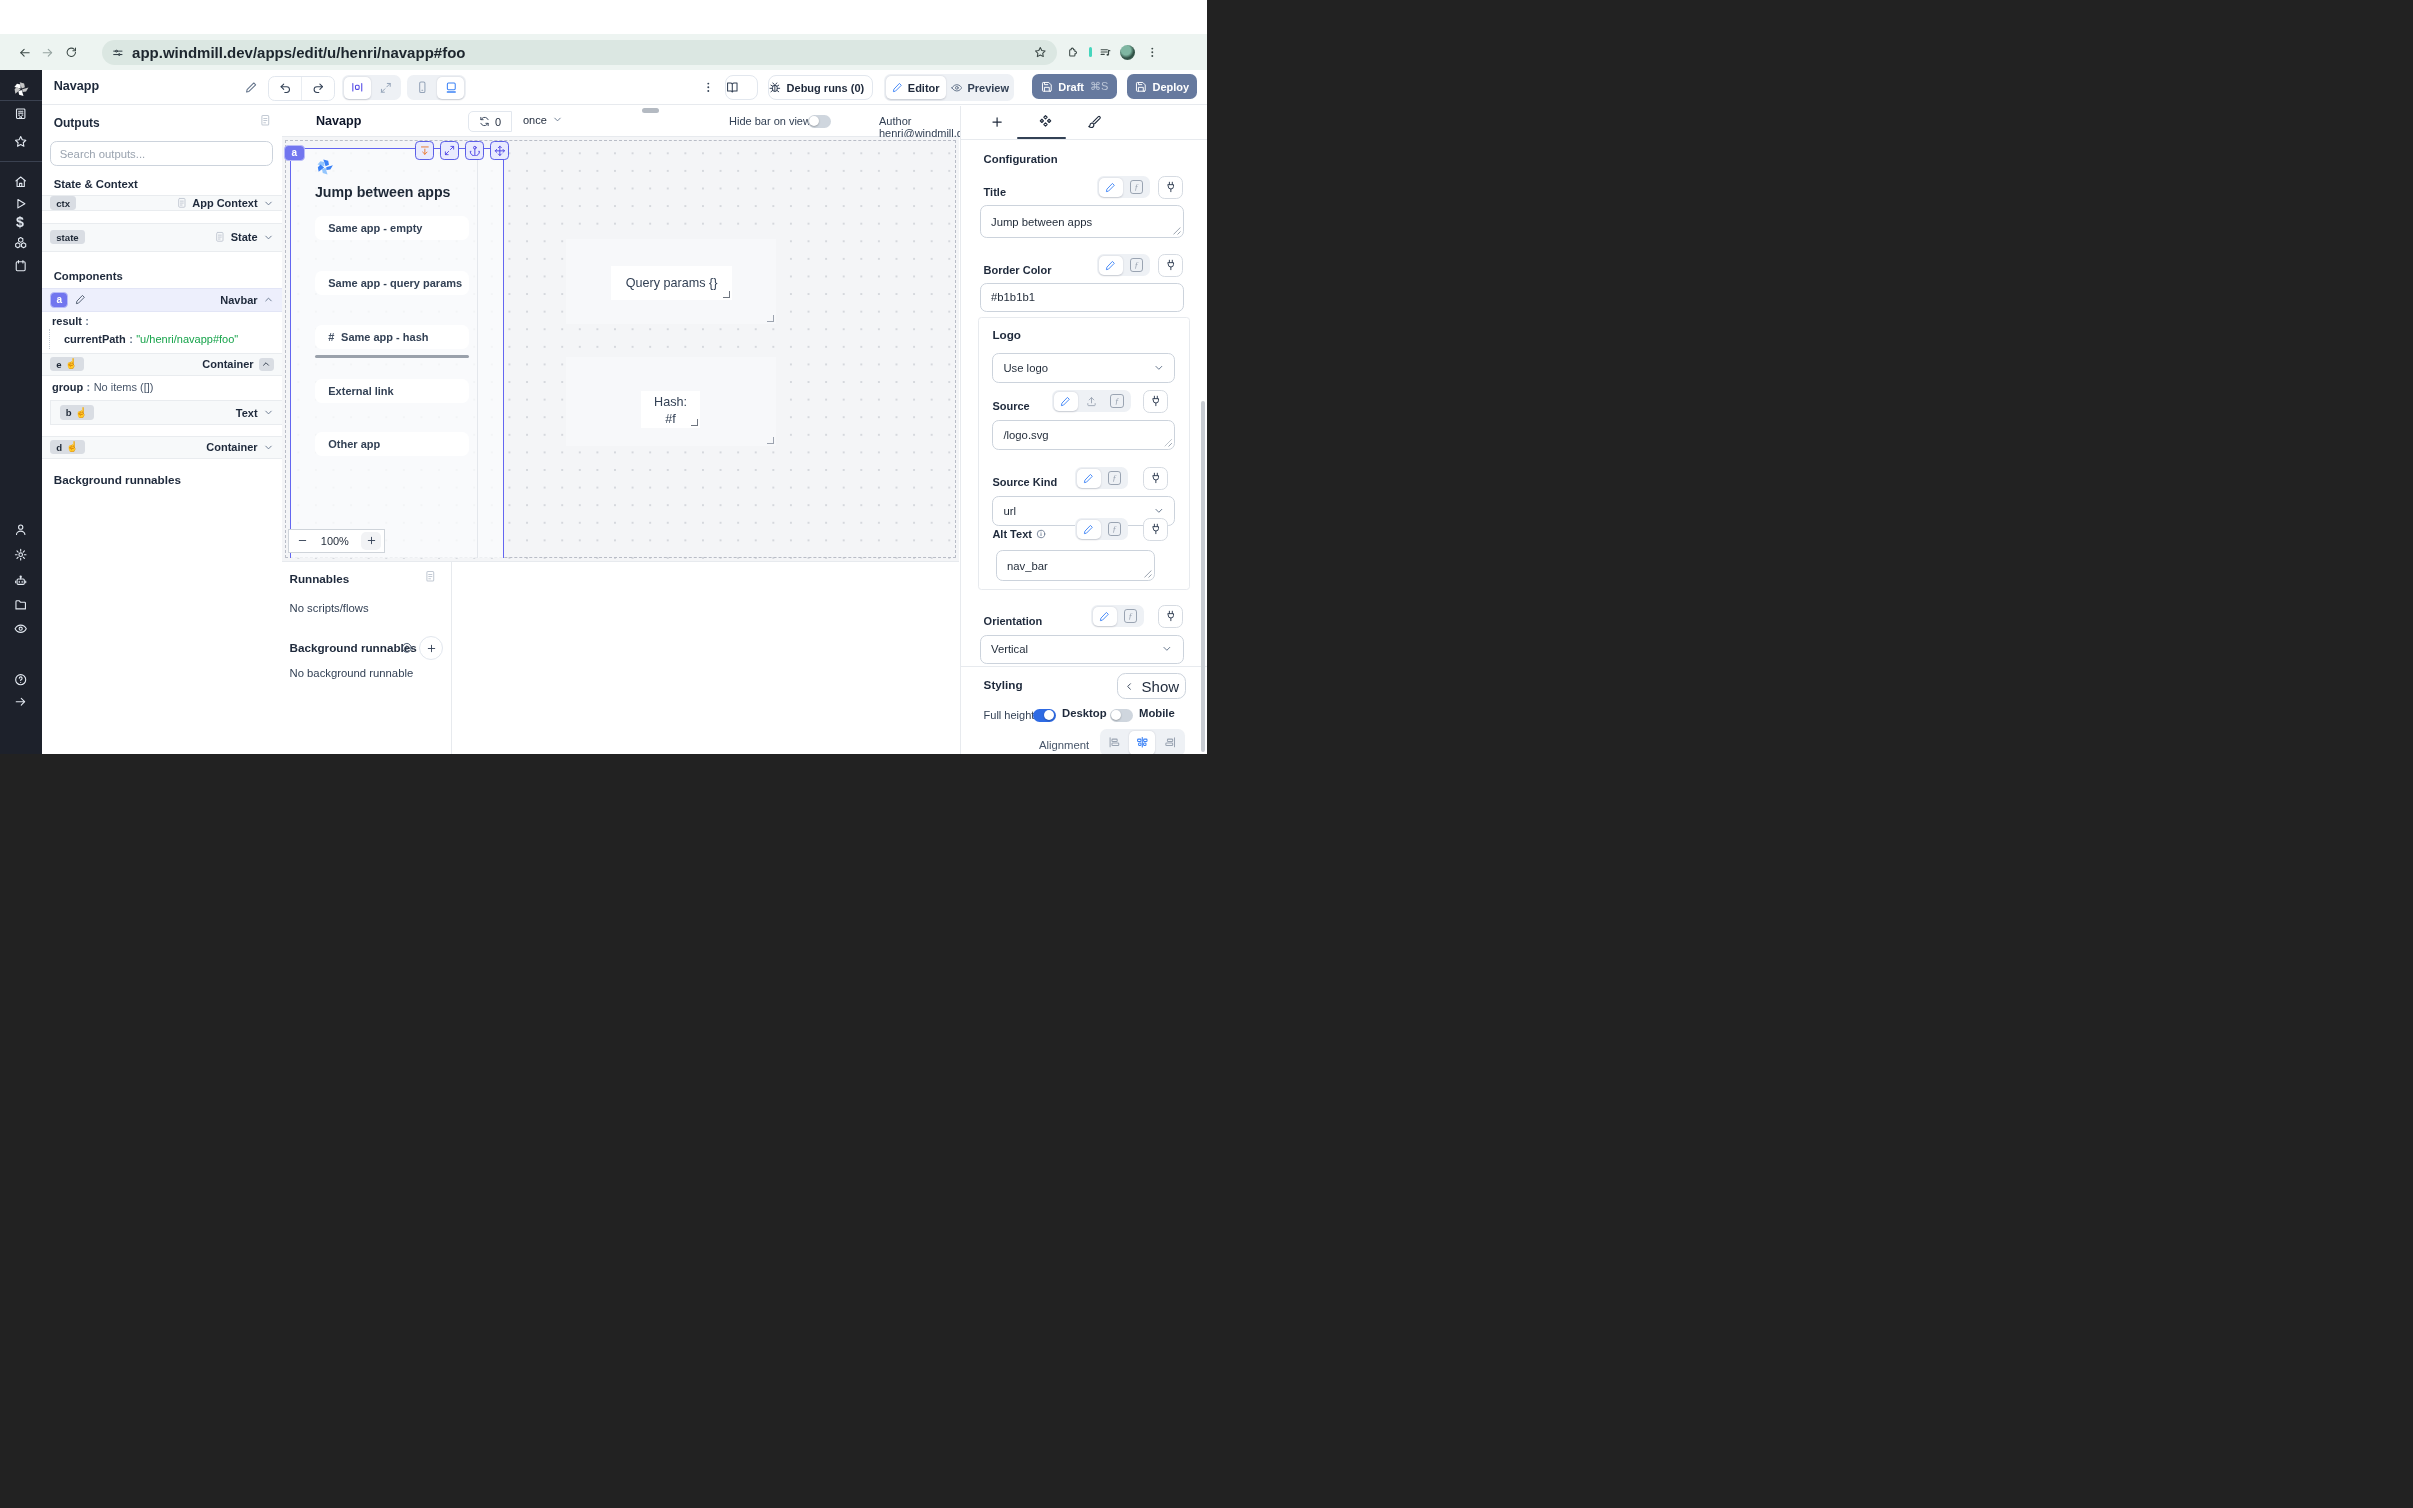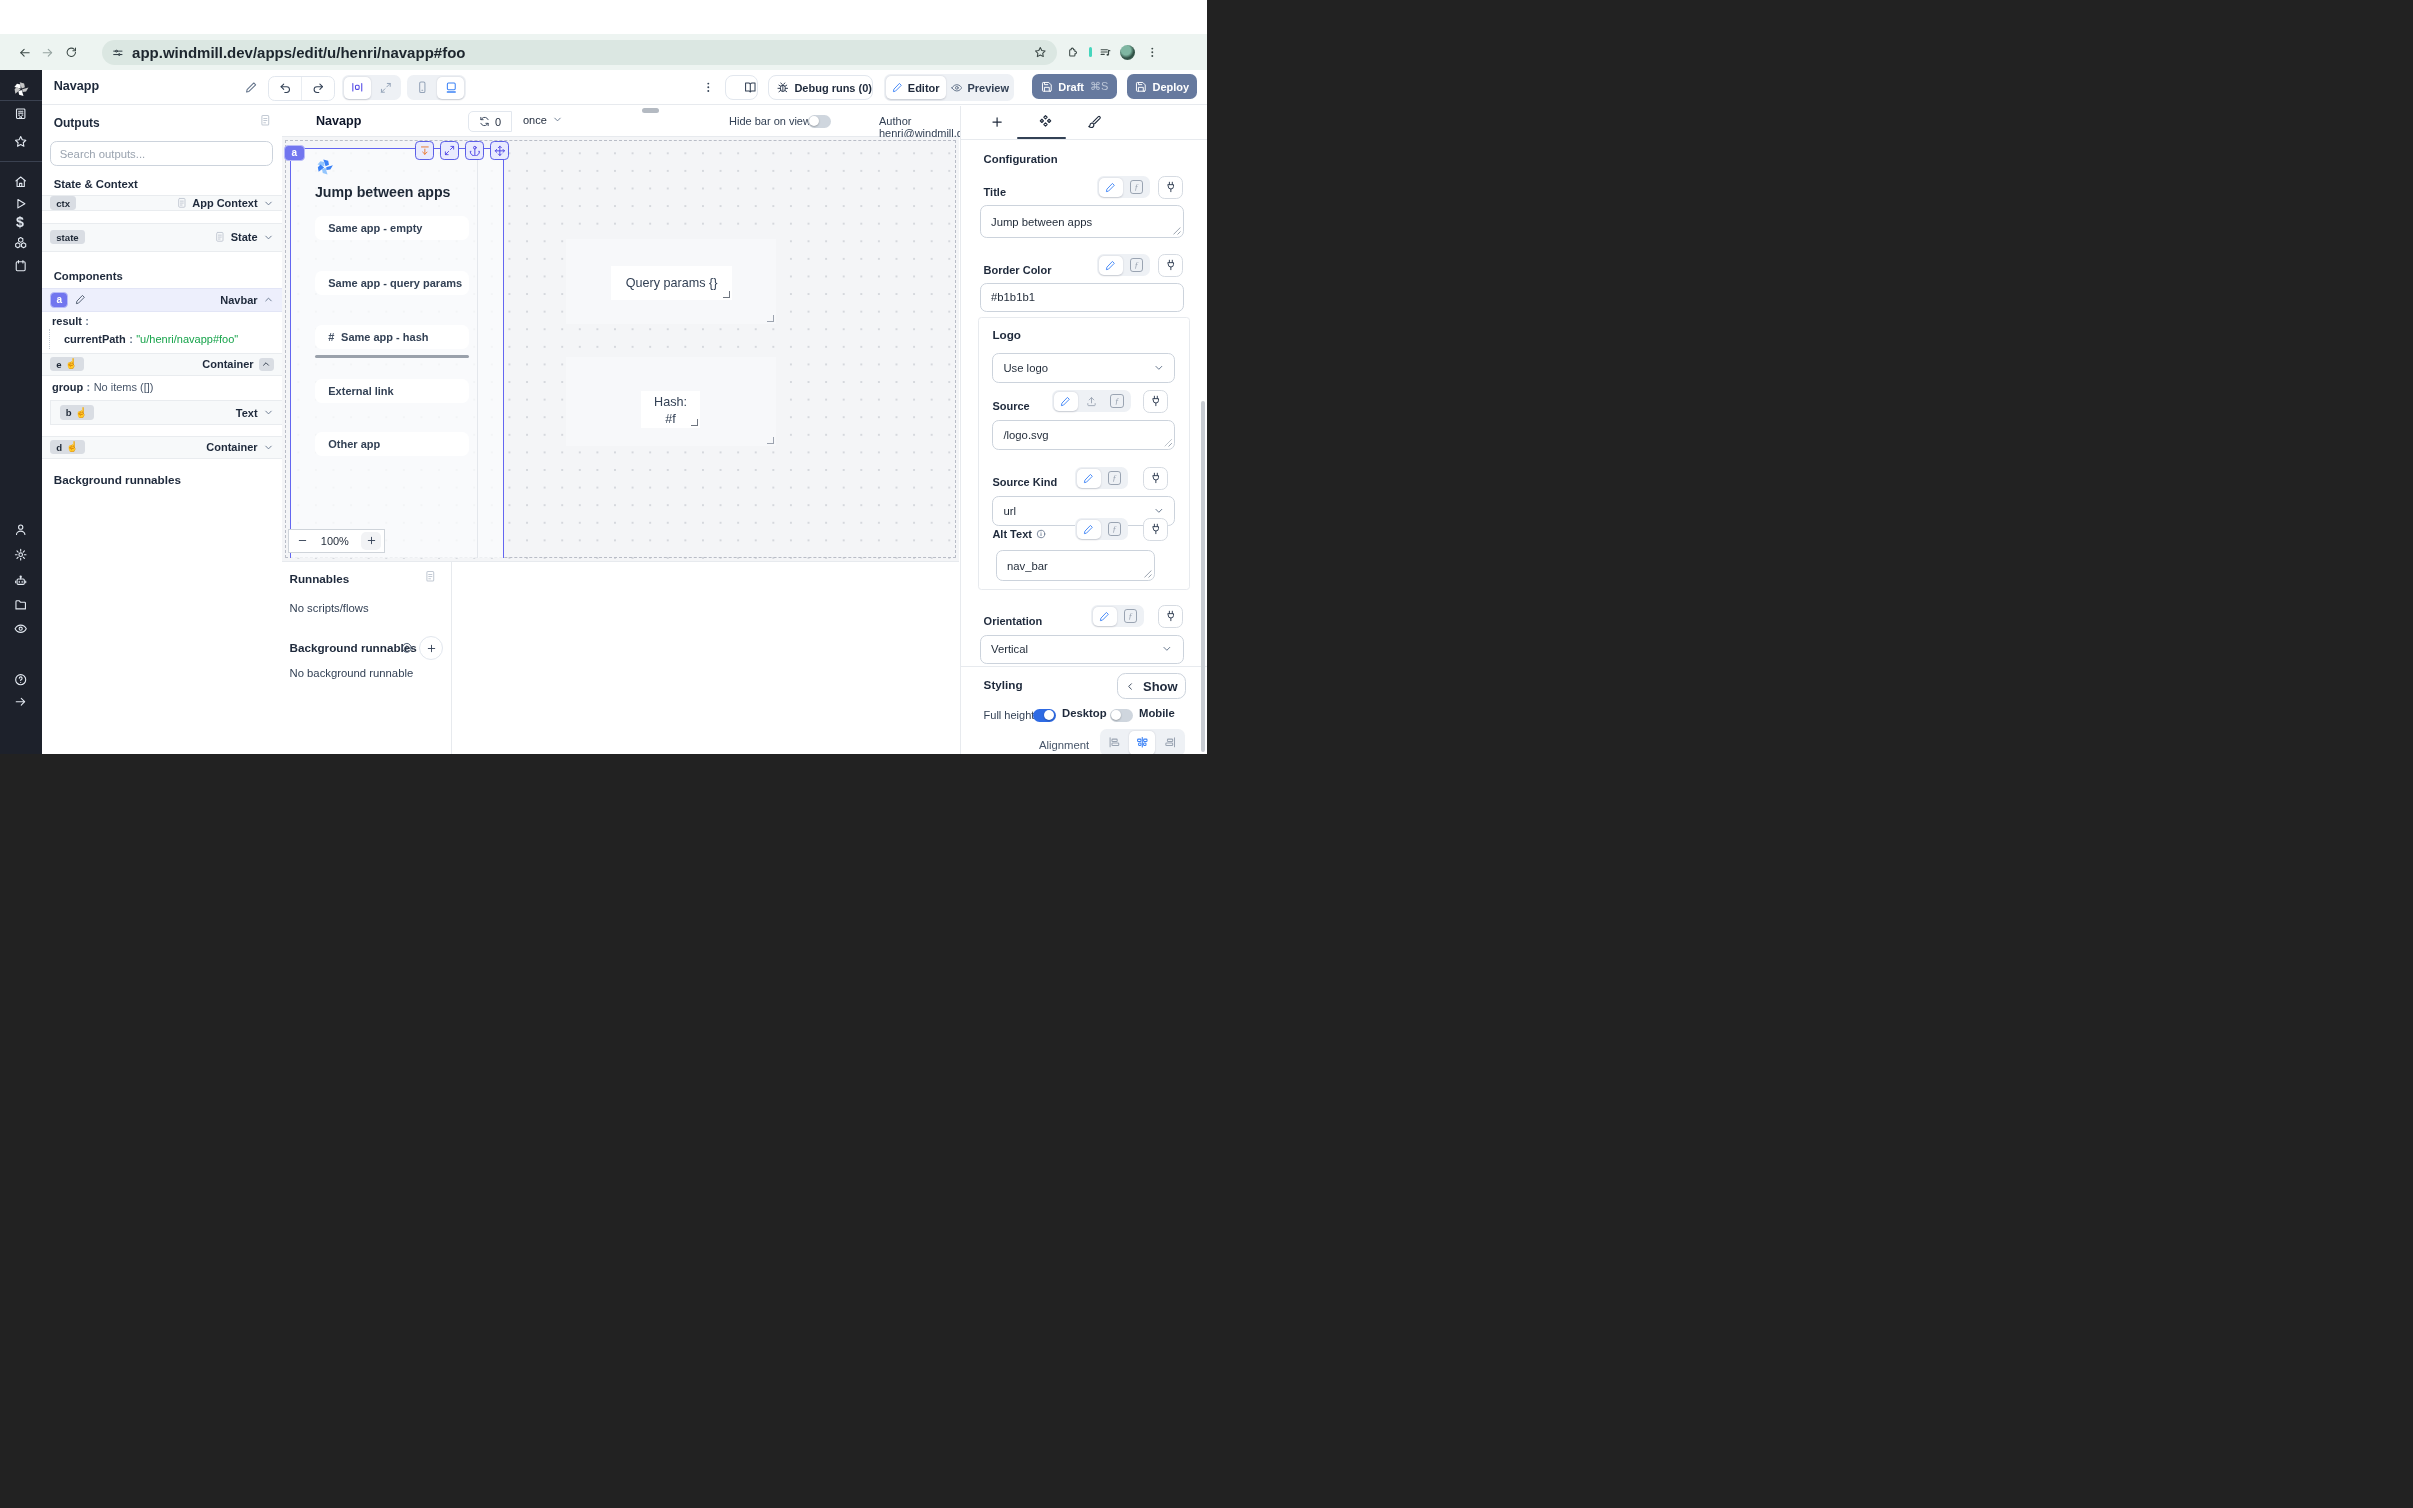--- a/index.html
+++ b/index.html
@@ -16,21 +16,21 @@
   .url-text{font-size:15px;color:#1d262e;flex:1;font-weight:bold;}
   .bico{color:#3c4947;}
   
   .appheader{position:absolute;left:42px;top:70px;right:0;height:35px;background:#fff;border-bottom:0.8px solid #e7eaee;box-sizing:border-box;}
   .grpbtn{position:absolute;display:flex;background:#fff;border:0.8px solid #e2e7ee;border-radius:6.7px;overflow:hidden;}
   .grpbtn>div{width:32px;height:23.5px;display:flex;align-items:center;justify-content:center;color:#334155;}
   .grpbtn>div+div{border-left:0.8px solid #e9edf2;}
   .seg{display:flex;gap:1.7px;background:#eef1f5;border-radius:6.7px;padding:1.7px;box-sizing:border-box;}
   .seg .cell{border-radius:5px;display:flex;align-items:center;justify-content:center;color:#94a3b8;}
   .seg .cell.on{background:#fff;box-shadow:0 0.8px 1.7px rgba(15,23,42,.18);}
-  .pillbtn{position:absolute;display:flex;align-items:center;justify-content:flex-end;gap:5.9px;background:#fff;border:0.8px solid #e2e7ee;border-radius:8px;font-size:11px;font-weight:600;color:#1e293b;box-sizing:border-box;}
+  .pillbtn{position:absolute;display:flex;align-items:center;justify-content:flex-start;gap:5.9px;background:#fff;border:0.8px solid #e2e7ee;border-radius:8px;font-size:11px;font-weight:600;color:#1e293b;box-sizing:border-box;}
   .slatebtn{position:absolute;display:flex;align-items:center;justify-content:center;gap:5.9px;background:#66799e;border-radius:6.7px;font-size:11px;font-weight:700;color:#fff;box-sizing:border-box;}
   
   .rail{position:absolute;left:0;top:70px;width:42px;bottom:0;background:#1d212b;}
   .rail .ricon{position:absolute;left:14.2px;color:#e2e8f0;}
   .rail .rdiv{position:absolute;left:0;right:0;height:0.8px;background:#3a4150;}
   
   .outputs{position:absolute;left:42px;top:106px;width:241px;bottom:0;background:#fff;border-right:0.8px solid #e7eaee;box-sizing:border-box;color:#1e293b;}
   .ptitle{font-size:12px;font-weight:700;color:#1e293b;}
   .stitle{font-size:11.3px;font-weight:700;color:#1e293b;}
   .searchbox{position:absolute;left:8.4px;top:35px;width:223px;height:25px;border:0.8px solid #ccd3dc;border-radius:6.7px;box-sizing:border-box;font-size:11.3px;padding:0 8.4px;color:#1f2937;font-family:Liberation Sans, sans-serif;background:#fff;}
@@ -857,21 +857,21 @@
         </svg>
     </div>
 
     <div class="abs" style="left:0;right:0;top:560px;height:0.8px;background:#e7eaee"></div>
 
     <span class="lbl" style="left:22.6px;top:572px;font-size:11.7px">Styling</span>
     <div class="abs" style="left:156px;top:567px;width:69px;height:26px;border:0.8px solid #ccd3dc;border-radius:8.4px;display:flex;align-items:center;justify-content:center;gap:6.7px;box-sizing:border-box">
       <svg class="ic" width="11" height="11" style="color:#334155" viewBox="0 0 13 13">
           <use href="#s-chevl"></use>
         </svg>
-      <span style="font-size:13px;font-weight:700;color:#1e293b">Show</span>
+      <span style="font-size:15px;font-weight:400;color:#1e293b">Show</span>
     </div>
     <span class="abs" style="left:22.6px;top:603px;font-size:11px;color:#334155">Full height</span>
     <div class="tgl on" style="left:72px;top:603px">
         <span class="knob"></span>
       </div>
     <span class="abs" style="left:101px;top:601px;font-size:11.3px;font-weight:700;color:#1e293b">Desktop</span>
     <div class="tgl off" style="left:149px;top:603px">
         <span class="knob"></span>
       </div>
     <span class="abs" style="left:178px;top:601px;font-size:11.3px;font-weight:700;color:#1e293b">Mobile</span>

